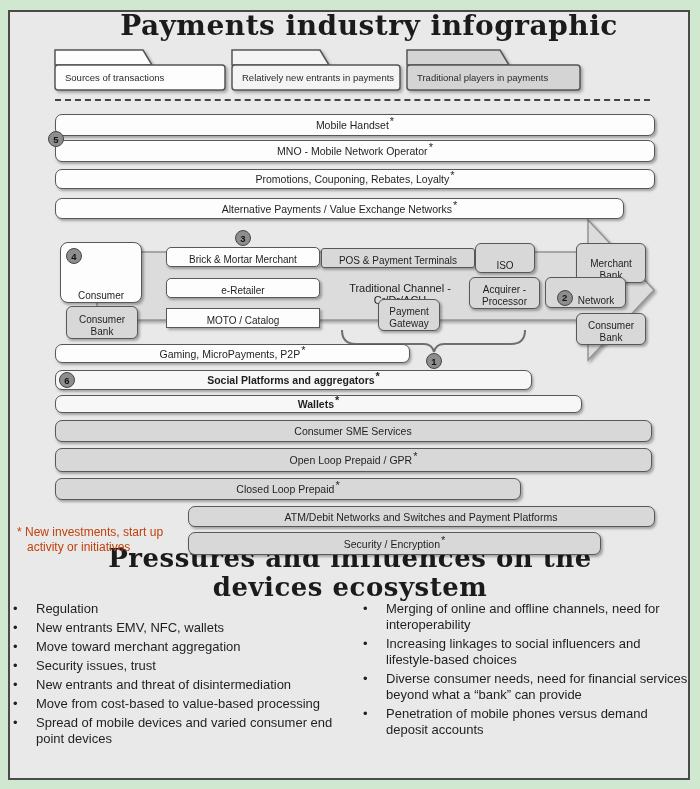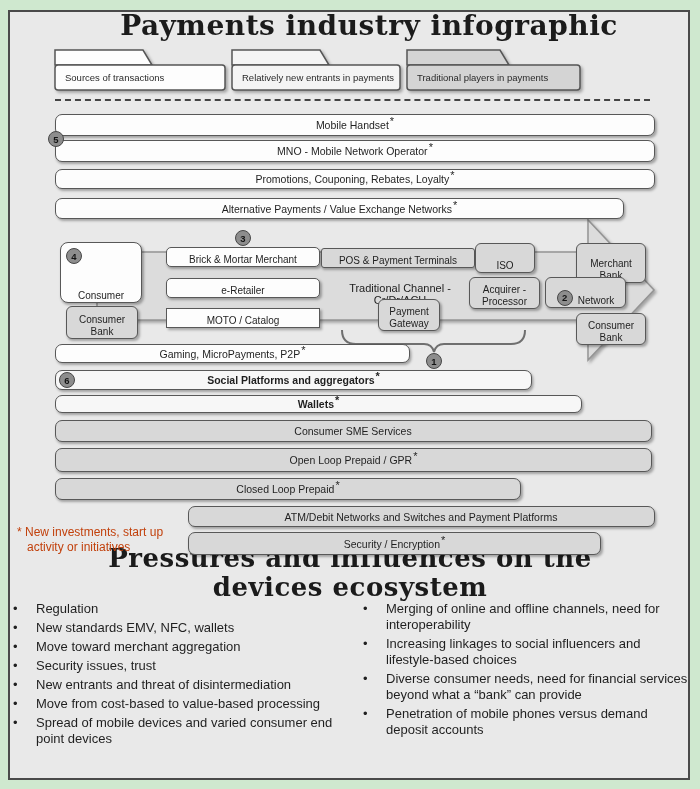--- a/index.html
+++ b/index.html
@@ -181,21 +181,21 @@
     <div>devices ecosystem</div>
   </div>
 
   <div class="bullets" id="bullets-left">
     <div class="item">
         <span class="dot">•</span>
         <span>Regulation</span>
       </div>
     <div class="item">
         <span class="dot">•</span>
-        <span>New standards EMV, NFC, wallets</span>
+        <span>New entrants EMV, NFC, wallets</span>
       </div>
     <div class="item">
         <span class="dot">•</span>
         <span>Move toward merchant aggregation</span>
       </div>
     <div class="item">
         <span class="dot">•</span>
         <span>Security issues, trust</span>
       </div>
     <div class="item">

